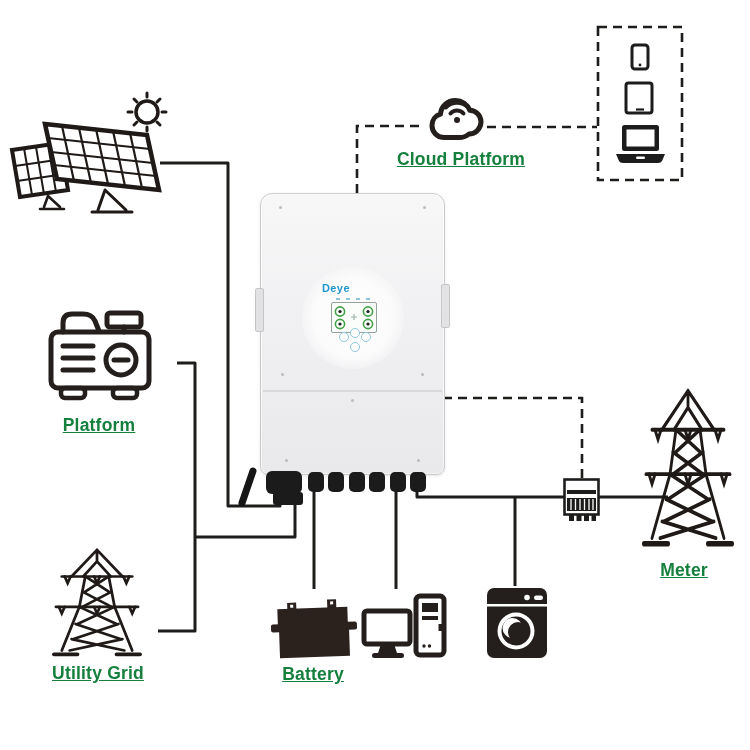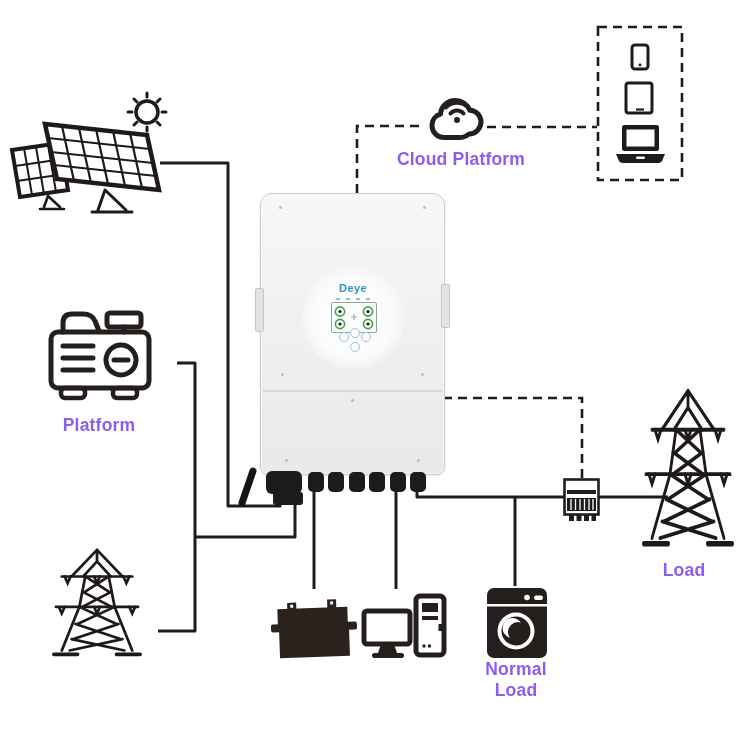--- a/index.html
+++ b/index.html
@@ -3,40 +3,40 @@
 <meta charset="utf-8">
 <style>
   html,body{margin:0;padding:0;background:#fff;}
   .canvas{
     position:relative;width:750px;height:750px;background:#ffffff;overflow:hidden;
     font-family:"Liberation Sans","DejaVu Sans",sans-serif;
   }
   .abs{position:absolute;}
   svg{display:block;}
   .lbl{
-    position:absolute;text-align:center;font-weight:bold;color:#8b5cf6;
-    font-size:17.5px;line-height:21px;letter-spacing:.2px;
+    position:absolute;text-align:center;font-weight:bold;color:#15803d;
+    font-size:17.5px;line-height:21px;letter-spacing:.2px;text-decoration:underline;
   }
   .lbl.small{font-size:16.5px;}
   
   .inverter{
     position:absolute;left:260px;top:193px;width:183px;height:280px;
     background:linear-gradient(180deg,#f7f7f8 0%,#efeff1 55%,#e9e9eb 100%);
     border:1px solid #cccccf;border-radius:12px 12px 8px 8px;
     box-shadow:inset 0 0 0 1px rgba(255,255,255,.55),0 1px 3px rgba(0,0,0,.10);
   }
   .seam{position:absolute;left:2px;right:2px;top:196px;height:2px;background:#d8d8da;}
   .side-tab{position:absolute;width:7px;height:42px;background:#e2e2e4;border:1px solid #c6c6c9;border-radius:2px;}
   .screw{position:absolute;width:3px;height:3px;border-radius:50%;background:#bcbcbf;}
   .display-circle{
     position:absolute;left:41px;top:73px;width:102px;height:102px;border-radius:50%;
     background:radial-gradient(circle,#ffffff 0%,#fbfbfc 55%,rgba(250,250,251,0) 78%);
   }
   .brand{
-    position:absolute;left:61px;top:88px;width:62px;text-align:center;
+    position:absolute;left:61px;top:88px;width:62px;
     font-size:11px;font-weight:bold;letter-spacing:.4px;
   }
   .mini-row{position:absolute;top:104px;left:75px;width:36px;display:flex;gap:6px;}
   .mini-row span{width:4px;height:2px;background:#8fc3dd;display:block;}
   .lcd{
     position:absolute;left:70px;top:108px;width:44px;height:29px;
     background:#fafdfa;border:1.5px solid #93a39c;border-radius:2px;
   }
   .btn{position:absolute;width:8px;height:8px;border:1.5px solid #8ec6de;border-radius:50%;background:#fff;}
   .gland{position:absolute;background:#1b1b1b;border-radius:5px;}
@@ -119,20 +119,21 @@
       <path d="M13 30 l3 7 l3 -7 M43 30 l3 7 l3 -7 M73 30 l3 7 l3 -7"></path>
       <path d="M34 30 L28 62 M58 30 L64 62"></path>
       <path d="M34 30 L58 46 M58 30 L34 46 M31 46 L61 62 M61 46 L31 62"></path>
       <path d="M4 62 H88"></path>
       <path d="M7 62 l3 7 l3 -7 M43 62 l3 7 l3 -7 M79 62 l3 7 l3 -7"></path>
       <path d="M28 62 L10 108 M64 62 L82 108"></path>
       <path d="M28 62 L66 80 M64 62 L26 80 M24 80 L70 96 M68 80 L22 96 M20 96 L74 108 M72 96 L18 108"></path>
       <path d="M2 112 H26 M66 112 H90" stroke-width="4"></path>
     </g>
   </svg>
+  <div class="lbl" style="left:18px;top:663px;width:160px">Utility Grid</div>
 
   <svg class="abs" style="left:428px;top:93px" width="58" height="52" viewBox="0 0 58 52">
     <path d="M16.5 44.5 C8.5 44.5 4 38.5 4 32.5 C4 27 7.5 22.5 12.5 21.2 C13 13 19.5 7.5 27.5 7.5 C34 7.5 39.5 11.5 41.8 17.2 C48 17.5 53 22.5 53 28.8 C53 35.5 47.5 41 41 41 C38.5 43.3 34.5 44.5 31 44.5 Z" fill="#fff" stroke="#241f1c" stroke-width="5" stroke-linejoin="round"></path>
     <g fill="none" stroke="#241f1c" stroke-width="4" stroke-linecap="round">
       <path d="M22.5 20.5 A8.5 8.5 0 0 1 35.5 20.5"></path>
       <path d="M18 14.5 A15 15 0 0 1 40 14.5"></path>
     </g>
     <circle cx="29" cy="27" r="3" fill="#241f1c"></circle>
   </svg>
   <div class="lbl" style="left:381px;top:149px;width:160px">Cloud Platform</div>
@@ -229,33 +230,34 @@
       <path d="M13 30 l3 7 l3 -7 M43 30 l3 7 l3 -7 M73 30 l3 7 l3 -7"></path>
       <path d="M34 30 L28 62 M58 30 L64 62"></path>
       <path d="M34 30 L58 46 M58 30 L34 46 M31 46 L61 62 M61 46 L31 62"></path>
       <path d="M4 62 H88"></path>
       <path d="M7 62 l3 7 l3 -7 M43 62 l3 7 l3 -7 M79 62 l3 7 l3 -7"></path>
       <path d="M28 62 L10 108 M64 62 L82 108"></path>
       <path d="M28 62 L66 80 M64 62 L26 80 M24 80 L70 96 M68 80 L22 96 M20 96 L74 108 M72 96 L18 108"></path>
       <path d="M2 112 H26 M66 112 H90" stroke-width="4"></path>
     </g>
   </svg>
-  <div class="lbl" style="left:634px;top:560px;width:100px">Load</div>
+  <div class="lbl" style="left:634px;top:560px;width:100px">Meter</div>
 
   <svg class="abs" style="left:268px;top:596px" width="92" height="64" viewBox="0 0 92 64">
     <g fill="#2b211d" transform="rotate(-2 46 32)">
       <rect x="20" y="6" width="9" height="9"></rect>
       <rect x="60" y="4" width="9" height="9"></rect>
       <rect x="23" y="8" width="3" height="3" fill="#fff"></rect>
       <rect x="63" y="6" width="3" height="3" fill="#fff"></rect>
       <rect x="10" y="12" width="70" height="17"></rect>
       <rect x="3" y="27" width="86" height="8" rx="2"></rect>
       <rect x="11" y="34" width="70" height="27"></rect>
     </g>
   </svg>
+  <div class="lbl" style="left:251px;top:664px;width:124px">Battery</div>
 
   <svg class="abs" style="left:360px;top:593px" width="88" height="66" viewBox="0 0 88 66">
     <g stroke="#241f1c" fill="#fff" stroke-width="5" stroke-linejoin="round">
       <rect x="4" y="18" width="46" height="33" rx="3"></rect>
       <rect x="56" y="3" width="28" height="59" rx="4"></rect>
     </g>
     <g fill="#241f1c">
       <path d="M21 51 h13 l3 9 h-19 z"></path>
       <rect x="12" y="60" width="32" height="5" rx="2.5"></rect>
       <rect x="62" y="10" width="16" height="9"></rect>
@@ -269,15 +271,14 @@
   <svg class="abs" style="left:486px;top:587px" width="62" height="72" viewBox="0 0 62 72">
     <rect x="1" y="1" width="60" height="70" rx="7" fill="#241f1c"></rect>
     <circle cx="41" cy="10.5" r="2.8" fill="#fff"></circle>
     <rect x="48" y="8.5" width="9" height="4.5" rx="2.2" fill="#fff"></rect>
     <rect x="1" y="17" width="60" height="2.5" fill="#fff"></rect>
     <circle cx="30" cy="44" r="18.5" fill="#fff"></circle>
     <circle cx="30" cy="44" r="14.5" fill="#241f1c"></circle>
     <circle cx="26.5" cy="41" r="10" fill="#fff"></circle>
     <circle cx="32" cy="45" r="10" fill="#241f1c"></circle>
   </svg>
-  <div class="lbl" style="left:466px;top:659px;width:100px">Normal Load</div>
 
 </div>
 
 </body></html>

